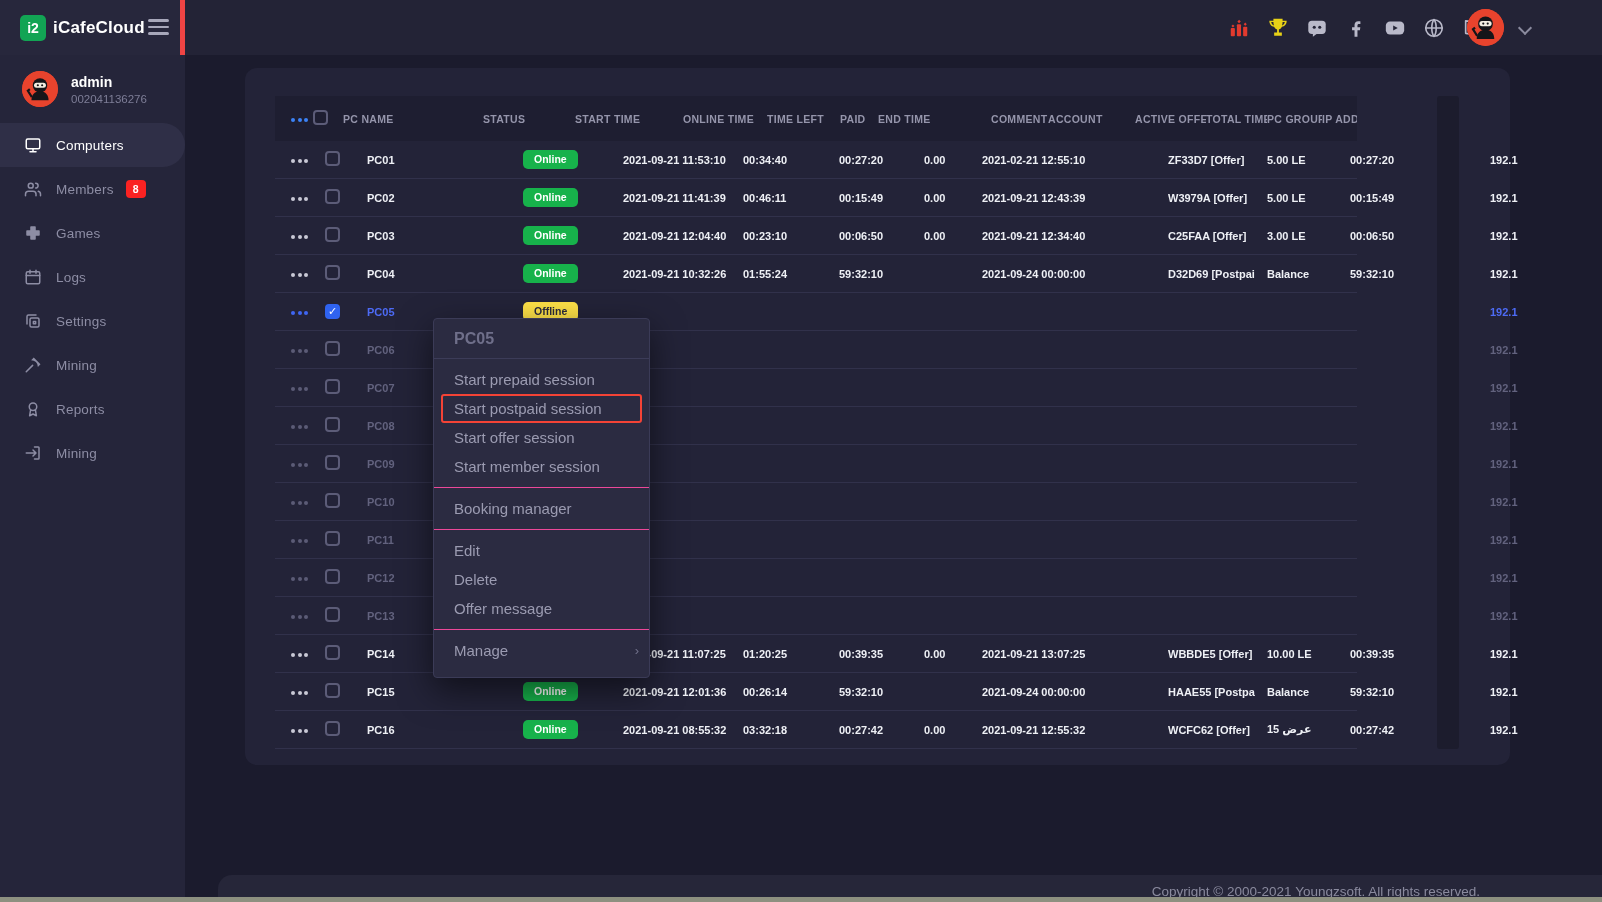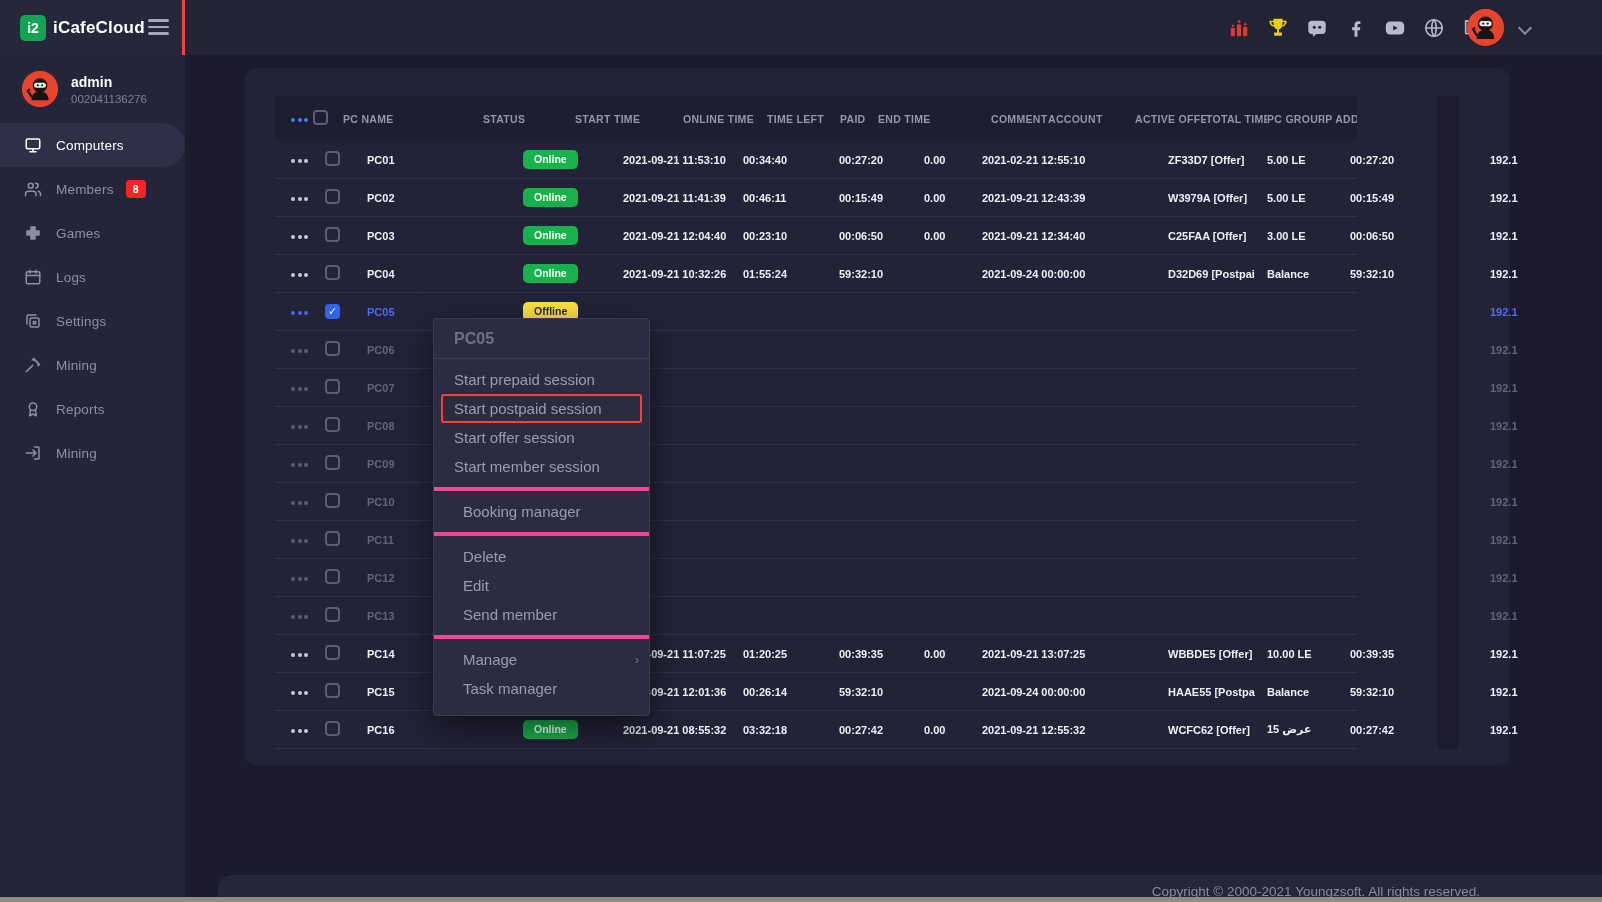--- a/index.html
+++ b/index.html
@@ -1,20 +1,20 @@
 <!DOCTYPE html>
 <html><head>
 <meta charset="utf-8">
 <style>
   *{margin:0;padding:0;box-sizing:border-box;font-family:"Liberation Sans","DejaVu Sans",sans-serif;}
   html,body{width:1602px;height:902px;overflow:hidden;background:#1b1b2d;position:relative;}
 
   
   .topbar{position:absolute;left:0;top:0;width:1602px;height:55px;background:#232336;z-index:30;}
-  .logo-zone{position:absolute;left:0;top:0;width:185px;height:55px;background:#27273c;display:flex;align-items:center;padding-left:20px;border-right:3px solid #ef4444;}
+  .logo-zone{position:absolute;left:0;top:0;width:185px;height:55px;background:#27273c;display:flex;align-items:center;padding-left:20px;border-right:5px solid #ef4444;}
   .logo-mark{width:26px;height:26px;background:#12a454;border-radius:5px;display:flex;align-items:center;justify-content:center;color:#fff;font-weight:bold;font-size:14px;}
   .logo-text{color:#fff;font-weight:bold;font-size:17px;margin-left:7px;letter-spacing:.2px;}
   .hamburger{position:absolute;left:148px;top:19px;width:21px;cursor:pointer;}
   .hamburger i{display:block;height:2.5px;background:#a7a7ba;border-radius:2px;margin-bottom:4px;}
   .top-icons{position:absolute;right:118px;top:0;height:55px;display:flex;align-items:center;gap:17px;}
   .tico{width:22px;height:22px;color:#b9b9c9;display:inline-flex;align-items:center;justify-content:center;cursor:pointer;}
   .avatar{position:absolute;right:96px;top:9px;width:37px;height:37px;border-radius:50%;background:#e8432d;overflow:hidden;cursor:pointer;right:98px;}
   .avatar-sm{width:36px;height:36px;border-radius:50%;background:#e8432d;overflow:hidden;flex:none;}
   .chevron{position:absolute;right:72px;top:23px;width:10px;height:10px;border-right:2px solid #8b8b9e;border-bottom:2px solid #8b8b9e;transform:rotate(45deg);cursor:pointer;}
 
@@ -52,21 +52,21 @@
   .trow.selected .cell{color:#4d6bf5;}
   .badge{display:inline-block;font-size:10.5px;font-weight:bold;border-radius:5px;padding:4px 11px;line-height:1;}
   .badge.online{background:#17b24b;color:#fff;}
   .badge.offline{background:#fde047;color:#2b2b3c;}
   .scroll-strip{position:absolute;left:1192px;top:28px;width:22px;height:653px;background:#1c1c2d;border-radius:3px;cursor:pointer;}
 
   
   .ctx{position:absolute;left:433px;top:318px;width:217px;background:#2b2b41;border:1px solid #3b3b57;border-radius:4px;box-shadow:0 12px 34px rgba(0,0,0,.55);z-index:40;padding-bottom:6px;}
   .ctx-title{padding:11px 20px 10px;color:#6f6f8a;font-weight:bold;font-size:16px;border-bottom:1px solid #3c3c58;}
   .ctx-group{padding:6px 0;}
-  .ctx-group + .ctx-group{border-top:4px solid #ec4899;padding-left:9px;}
+  .ctx-group + .ctx-group{border-top:1px solid #ec4899;}
   .ctx-item{position:relative;padding:6px 20px;font-size:15px;color:#9b9bb1;cursor:pointer;white-space:nowrap;}
   .ctx-item.highlight{outline:2px solid #f44336;outline-offset:-2px;border-radius:3px;margin:0 7px;padding:6px 13px;}
   .ctx-item .sub-arrow{position:absolute;right:10px;top:7px;color:#70708a;font-size:13px;}
 
   
   .footer{position:absolute;left:218px;top:875px;width:1384px;height:27px;background:#262639;border-radius:14px 0 0 0;z-index:6;}
   .footer-text{position:absolute;right:122px;top:9px;color:#8a8a9e;font-size:13.5px;white-space:nowrap;}
   .bottom-strip{position:absolute;left:0;top:897px;width:1602px;height:5px;background:#8d9080;z-index:50;}
 </style>
 </head>
@@ -613,27 +613,26 @@
       <div class="ctx-group">
         <div class="ctx-item">Start prepaid session</div>
         <div class="ctx-item highlight">Start postpaid session</div>
         <div class="ctx-item">Start offer session</div>
         <div class="ctx-item">Start member session</div>
       </div>
       <div class="ctx-group">
         <div class="ctx-item">Booking manager</div>
       </div>
       <div class="ctx-group">
+        <div class="ctx-item">Edit</div>
         <div class="ctx-item">Delete</div>
-        <div class="ctx-item">Edit</div>
-        <div class="ctx-item">Send member</div>
+        <div class="ctx-item">Offer message</div>
       </div>
       <div class="ctx-group">
         <div class="ctx-item">Manage<span class="sub-arrow">›</span></div>
-        <div class="ctx-item">Task manager</div>
       </div>
     </div>
 </div>
 
 <div class="footer">
   <div class="footer-text">Copyright © 2000-2021 Youngzsoft. All rights reserved.</div>
 </div>
 <div class="bottom-strip"></div>
 
 </body></html>

